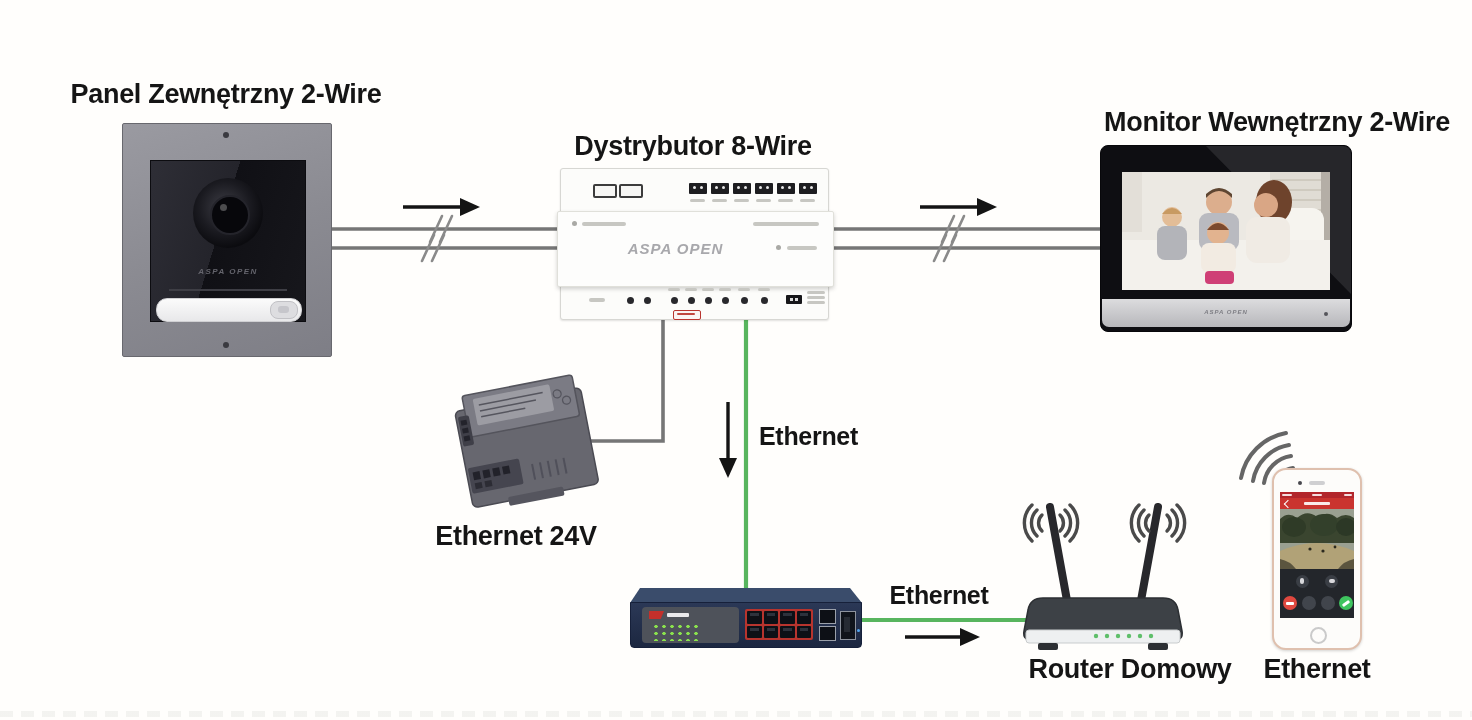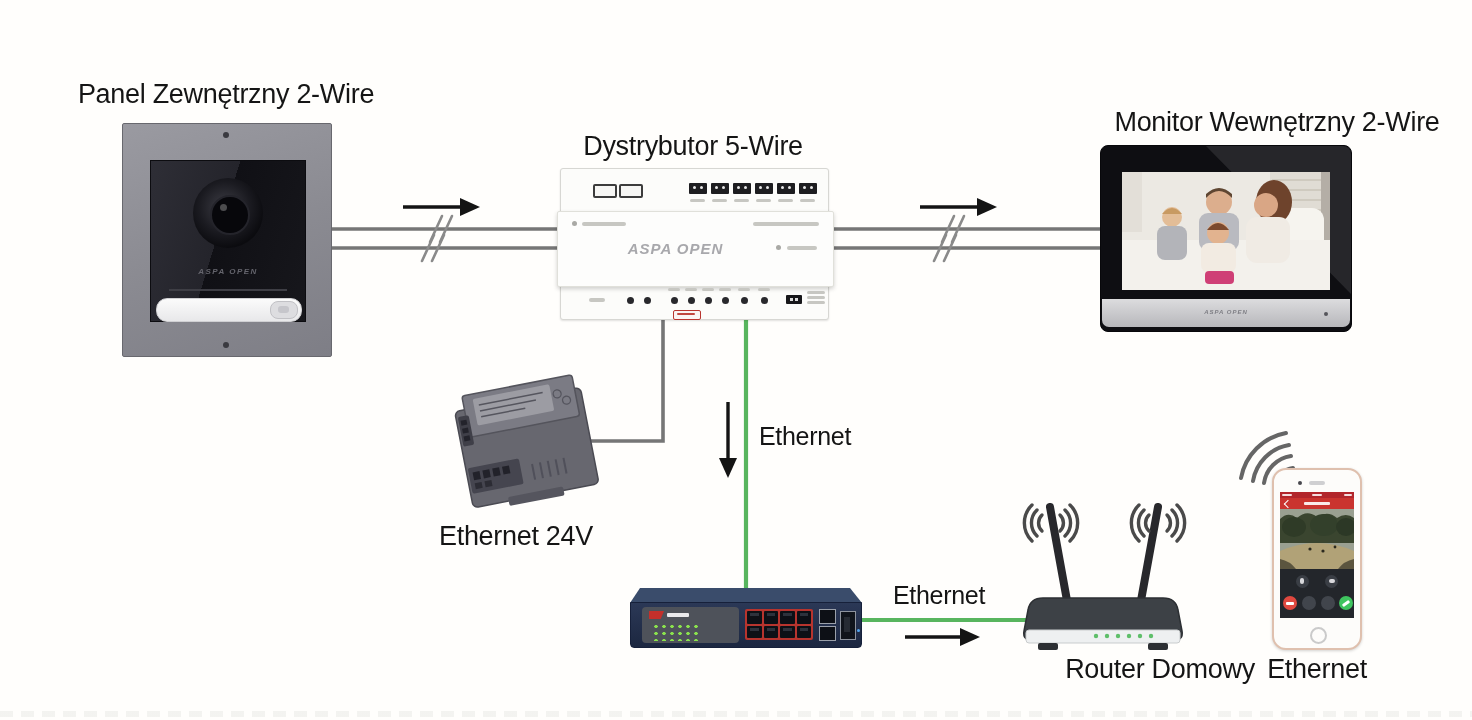--- a/index.html
+++ b/index.html
@@ -4,21 +4,21 @@
 <style>
   html,body{margin:0;padding:0;background:#ffffff;}
   #canvas{
     position:relative;width:1472px;height:720px;overflow:hidden;
     background:#fffefc;font-family:"Liberation Sans",sans-serif;
   }
   svg{display:block;}
   .abs{position:absolute;}
   
   .lbl{
-    position:absolute;font-weight:400;font-size:27px;color:#151515;
+    position:absolute;font-weight:700;font-size:27px;color:#151515;
     letter-spacing:-0.3px;white-space:nowrap;transform:translateX(-50%);
   }
   .lbl.small{font-size:25px;}
   .lbl.noshift{transform:none;}
   
   #panel{left:122px;top:123px;width:208px;height:232px;
     background:linear-gradient(160deg,#9a9aa1 0%,#8b8b92 50%,#7e7e86 100%);
     border:1px solid #68686e;border-radius:2px;}
   .screw{position:absolute;width:6px;height:6px;border-radius:50%;background:#3a3a40;left:100px;}
   #panel-module{position:absolute;left:27px;top:36px;width:154px;height:160px;
@@ -442,22 +442,22 @@
         <div class="call-btn" style="left:41px;background:#41454c;"></div>
         <div class="call-btn" style="left:59px;background:#3fc45f;">
             <i style="transform:rotate(-35deg);"></i>
           </div>
       </div>
     </div>
     <div id="phone-home"></div>
   </div>
 
   <div class="lbl" style="left:226px;top:79px;">Panel Zewnętrzny 2-Wire</div>
-  <div class="lbl" style="left:693px;top:131px;">Dystrybutor 5-Wire</div>
+  <div class="lbl" style="left:693px;top:131px;">Dystrybutor 8-Wire</div>
   <div class="lbl" style="left:1277px;top:107px;">Monitor Wewnętrzny 2-Wire</div>
   <div class="lbl" style="left:516px;top:521px;">Ethernet 24V</div>
-  <div class="lbl" style="left:1160px;top:654px;">Router Domowy</div>
+  <div class="lbl" style="left:1130px;top:654px;">Router Domowy</div>
   <div class="lbl" style="left:1317px;top:654px;">Ethernet</div>
   <div class="lbl small noshift" style="left:759px;top:422px;">Ethernet</div>
   <div class="lbl small" style="left:939px;top:581px;">Ethernet</div>
 
   <div id="bottom-strip"></div>
 </div>
 
 </body></html>

